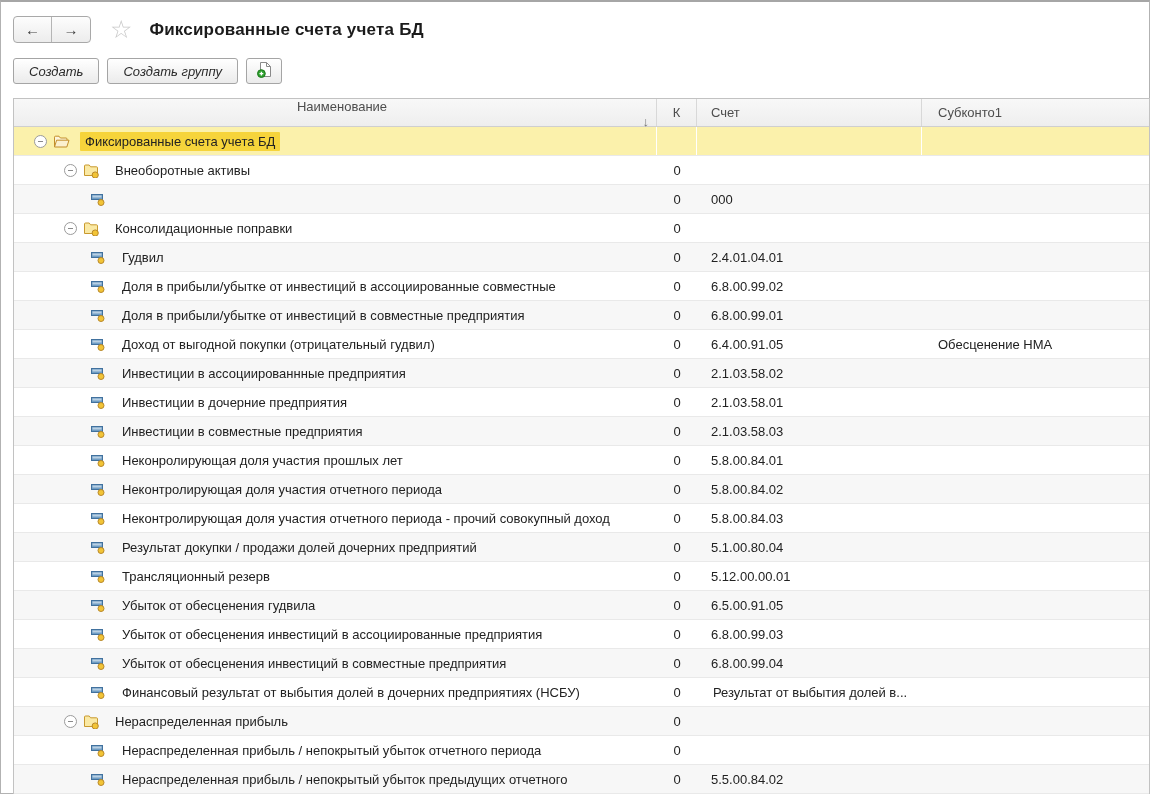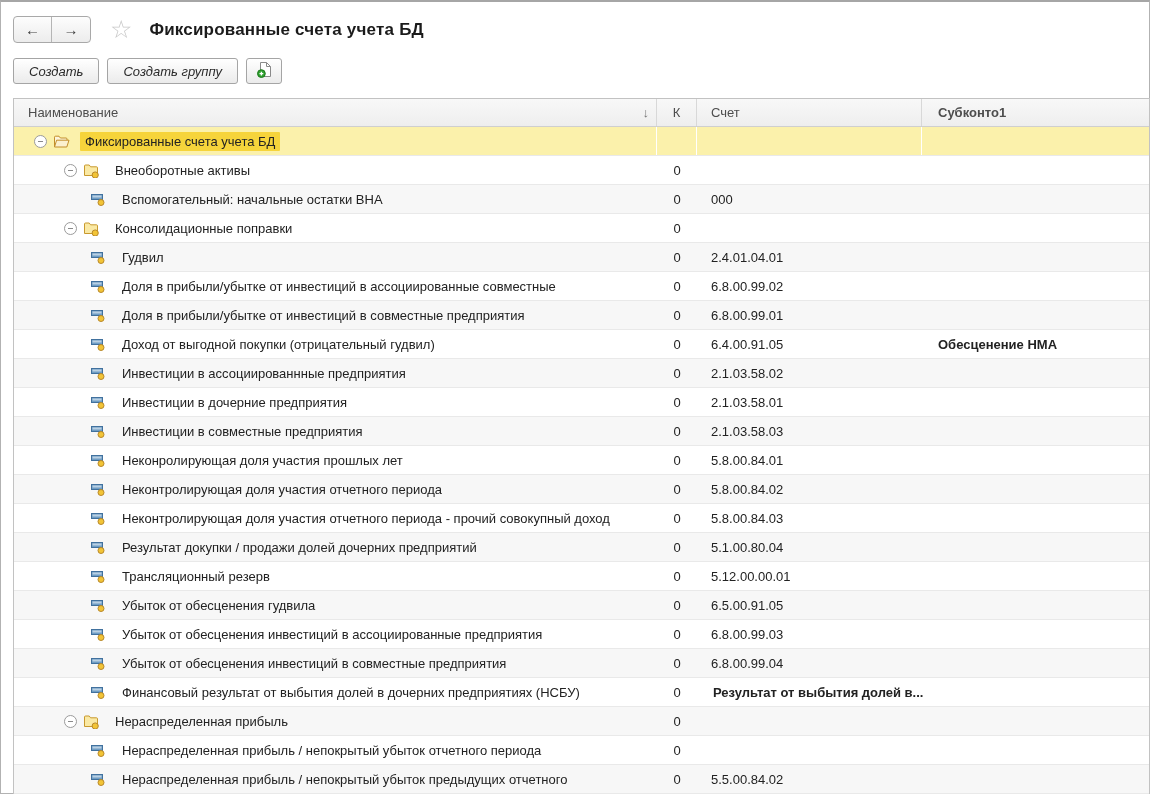--- a/index.html
+++ b/index.html
@@ -29,22 +29,22 @@
 
   
   .grid { margin:12px 1px 0 12px; width:1137px; border:1px solid #c2c2c2; background:#fff; }
   .grid-header { display:flex; height:28px; background:linear-gradient(#f8f8f8,#eeeeee);
                  border-bottom:1px solid #cfcfcf; color:#4d4d4d; font-size:13px; }
   .grid-header .cell { display:flex; align-items:center; }
   .grid-header .c-name,.grid-header .c-k,.grid-header .c-acc { border-right:1px solid #d8d8d8; }
   .c-name { width:643px; flex:none; }
   .c-k    { width:40px;  flex:none; justify-content:center; text-align:center; }
   .c-acc  { width:225px; flex:none; padding-left:14px; }
-  .c-sub  { flex:1; padding-left:16px; overflow:hidden; text-overflow:ellipsis; white-space:nowrap;font-weight:bold; }
-  .grid-header .c-name { padding-left:14px; }
+  .c-sub  { flex:1; padding-left:16px; overflow:hidden; text-overflow:ellipsis; white-space:nowrap; }
+  .grid-header .c-name { padding-left:14px;flex-direction:column; }
   .sort { margin-left:auto; margin-right:7px; color:#757575; font-size:13px; }
 
   .grid-body { font-size:13px; color:#222; }
   .row { display:flex; height:29px; border-bottom:1px solid #e9e9e9; cursor:default; }
   .row .cell { display:flex; align-items:center; white-space:nowrap; overflow:hidden; }
   .row.stripe { background:#f7f7f7; }
   .row.selected { background:#fbf1ab; }
   .row.selected .c-name, .row.selected .c-k, .row.selected .c-acc { border-right:1px solid #fff; }
   .row.selected .name-text { background:var(--selCell,#f6d43b); }
 
@@ -139,21 +139,20 @@
         <div class="row lvl2 stripe">
     <div class="cell c-name">
 
       <span class="icon">
               <svg width="15" height="14" viewBox="0 0 15 14">
                 <rect x="0.5" y="2.5" width="11" height="5" fill="#6e9cc3" stroke="#41719e"></rect>
                 <rect x="1.5" y="3.5" width="9" height="2" fill="#b9d0e3"></rect>
                 <circle cx="10" cy="10.5" r="3" fill="#f2c436" stroke="#b8882a"></circle>
               </svg>
             </span>
-      <span class="name-text">Вспомогательный: начальные остатки ВНА</span>
     </div>
     <div class="cell c-k">0</div>
     <div class="cell c-acc">000</div>
     <div class="cell c-sub"></div>
   </div>
         <div class="row lvl1">
     <div class="cell c-name">
       <span class="expander"></span>
       <span class="icon">
               <svg width="17" height="15" viewBox="0 0 17 15">

